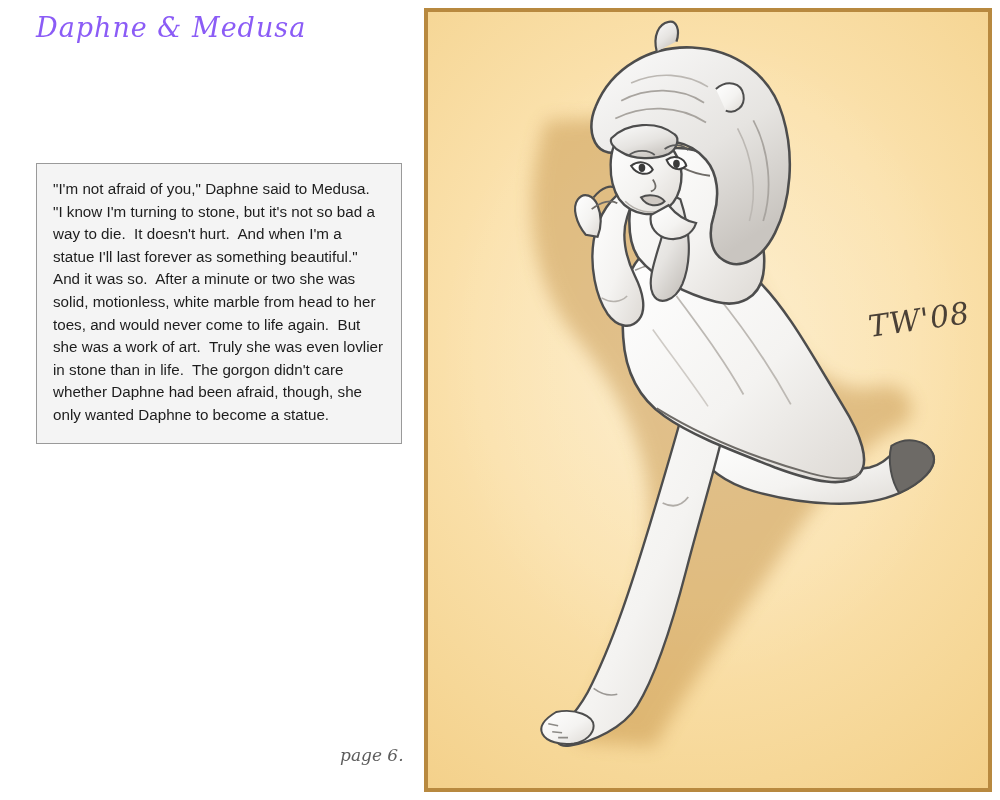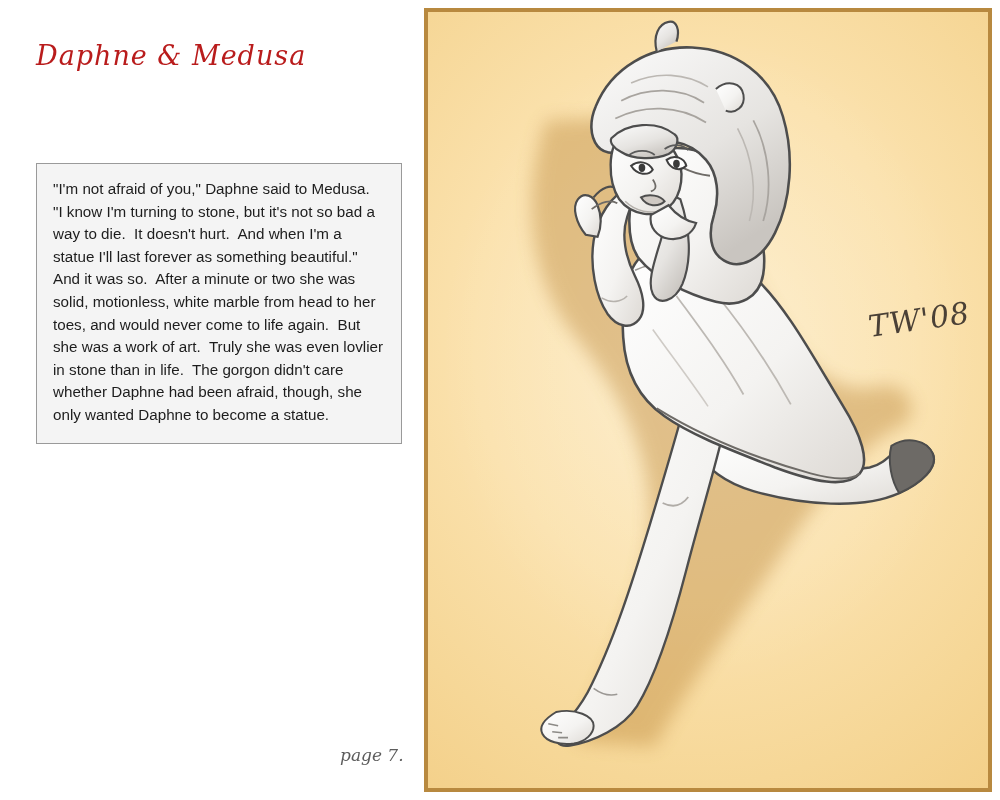--- a/index.html
+++ b/index.html
@@ -21,25 +21,25 @@
     left: 0;
     top: 0;
     width: 420px;
     height: 800px;
     background: #ffffff;
   }
 
   #story-title {
     position: absolute;
     left: 36px;
-    top: 40px;
+    top: 12px;
     font-family: "DejaVu Serif", serif;
     font-style: italic;
     font-size: 27px;
-    color: #b91c1c;
+    color: #8b5cf6;
     letter-spacing: 1px;
     white-space: nowrap;
   }
 
   #caption-box {
     position: absolute;
     left: 36px;
     top: 163px;
     width: 366px;
     box-sizing: border-box;
@@ -110,21 +110,21 @@
 <body>
 
 <div id="left-column">
 
   <div id="story-title">Daphne &amp; Medusa</div>
 
   <div id="caption-box">
     <p id="caption-text">"I'm not afraid of you," Daphne said to Medusa.  "I know I'm turning to stone, but it's not so bad a way to die.  It doesn't hurt.  And when I'm a statue I'll last forever as something beautiful."  And it was so.  After a minute or two she was solid, motionless, white marble from head to her toes, and would never come to life again.  But she was a work of art.  Truly she was even lovlier in stone than in life.  The gorgon didn't care whether Daphne had been afraid, though, she only wanted Daphne to become a statue.</p>
   </div>
 
-  <div id="page-number">page 7.</div>
+  <div id="page-number">page 6.</div>
 </div>
 
 <div id="artwork-panel">
 
   <div id="artwork-vignette"></div>
 
   <svg id="artwork-figure" viewBox="0 0 568 784" preserveAspectRatio="none">
     <defs>
       <linearGradient id="marbleGrad" x1="0" y1="0" x2="1" y2="1">
         <stop offset="0%" stop-color="#ffffff"></stop>

